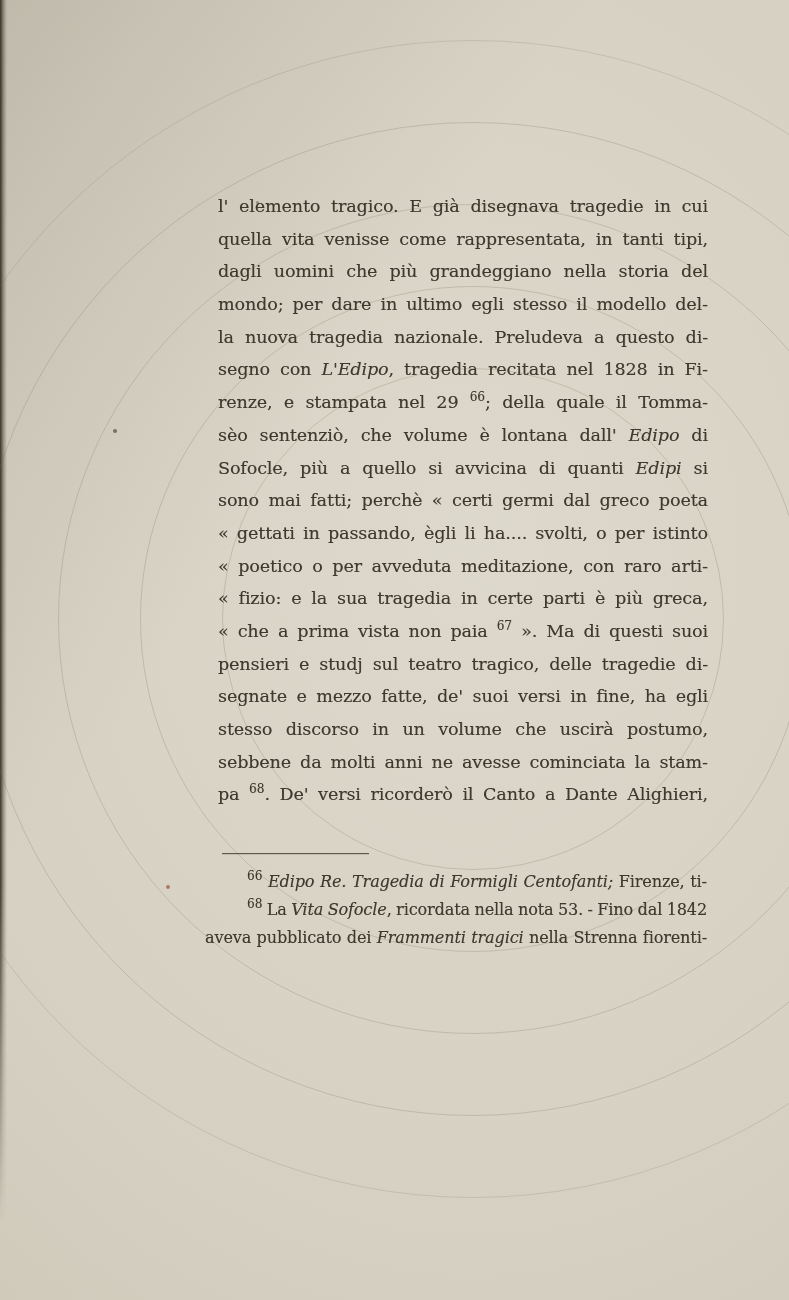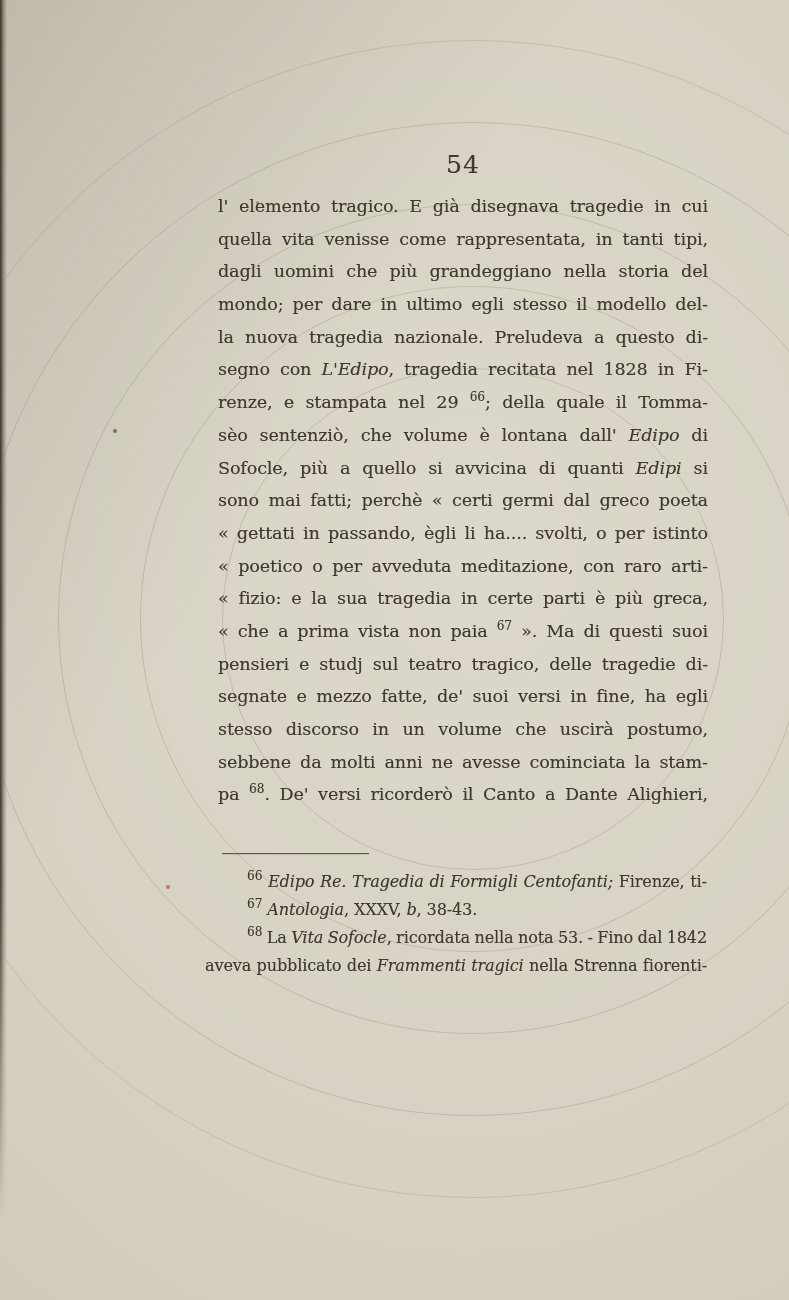--- a/index.html
+++ b/index.html
@@ -84,21 +84,20 @@
     <div class="wm-circle c1"></div>
     <div class="wm-circle c2"></div>
     <div class="wm-circle c3"></div>
     <div class="wm-circle c4"></div>
   </div>
 
   <div class="speck sp1"></div>
   <div class="speck sp2"></div>
   <div class="speck sp3"></div>
 
-  <div class="page-number">54</div>
 
   <main class="text-block">
       <div class="line justify">
         <span><span>l'</span></span>
         <span><span>elemento</span></span>
         <span><span>tragico.</span></span>
         <span><span>E</span></span>
         <span><span>già</span></span>
         <span><span>disegnava</span></span>
         <span><span>tragedie</span></span>
@@ -324,21 +323,20 @@
         <span><span class="sup">66</span></span>
         <span><span class="it">Edipo</span></span>
         <span><span class="it">Re.</span></span>
         <span><span class="it">Tragedia</span></span>
         <span><span class="it">di</span></span>
         <span><span class="it">Formigli</span></span>
         <span><span class="it">Centofanti;</span></span>
         <span><span>Firenze,</span></span>
         <span><span>ti-</span></span>
       </div>
-      <div class="line indent"><span class="sup">67</span><span> </span><span class="it">Antologia</span><span>, XXXV, </span><span class="it">b</span><span>, 38-43.</span></div>
       <div class="line justify indent">
         <span><span class="sup">68</span></span>
         <span><span>La</span></span>
         <span><span class="it">Vita</span></span>
         <span><span class="it">Sofocle</span><span>,</span></span>
         <span><span>ricordata</span></span>
         <span><span>nella</span></span>
         <span><span>nota</span></span>
         <span><span>53.</span></span>
         <span><span>-</span></span>

